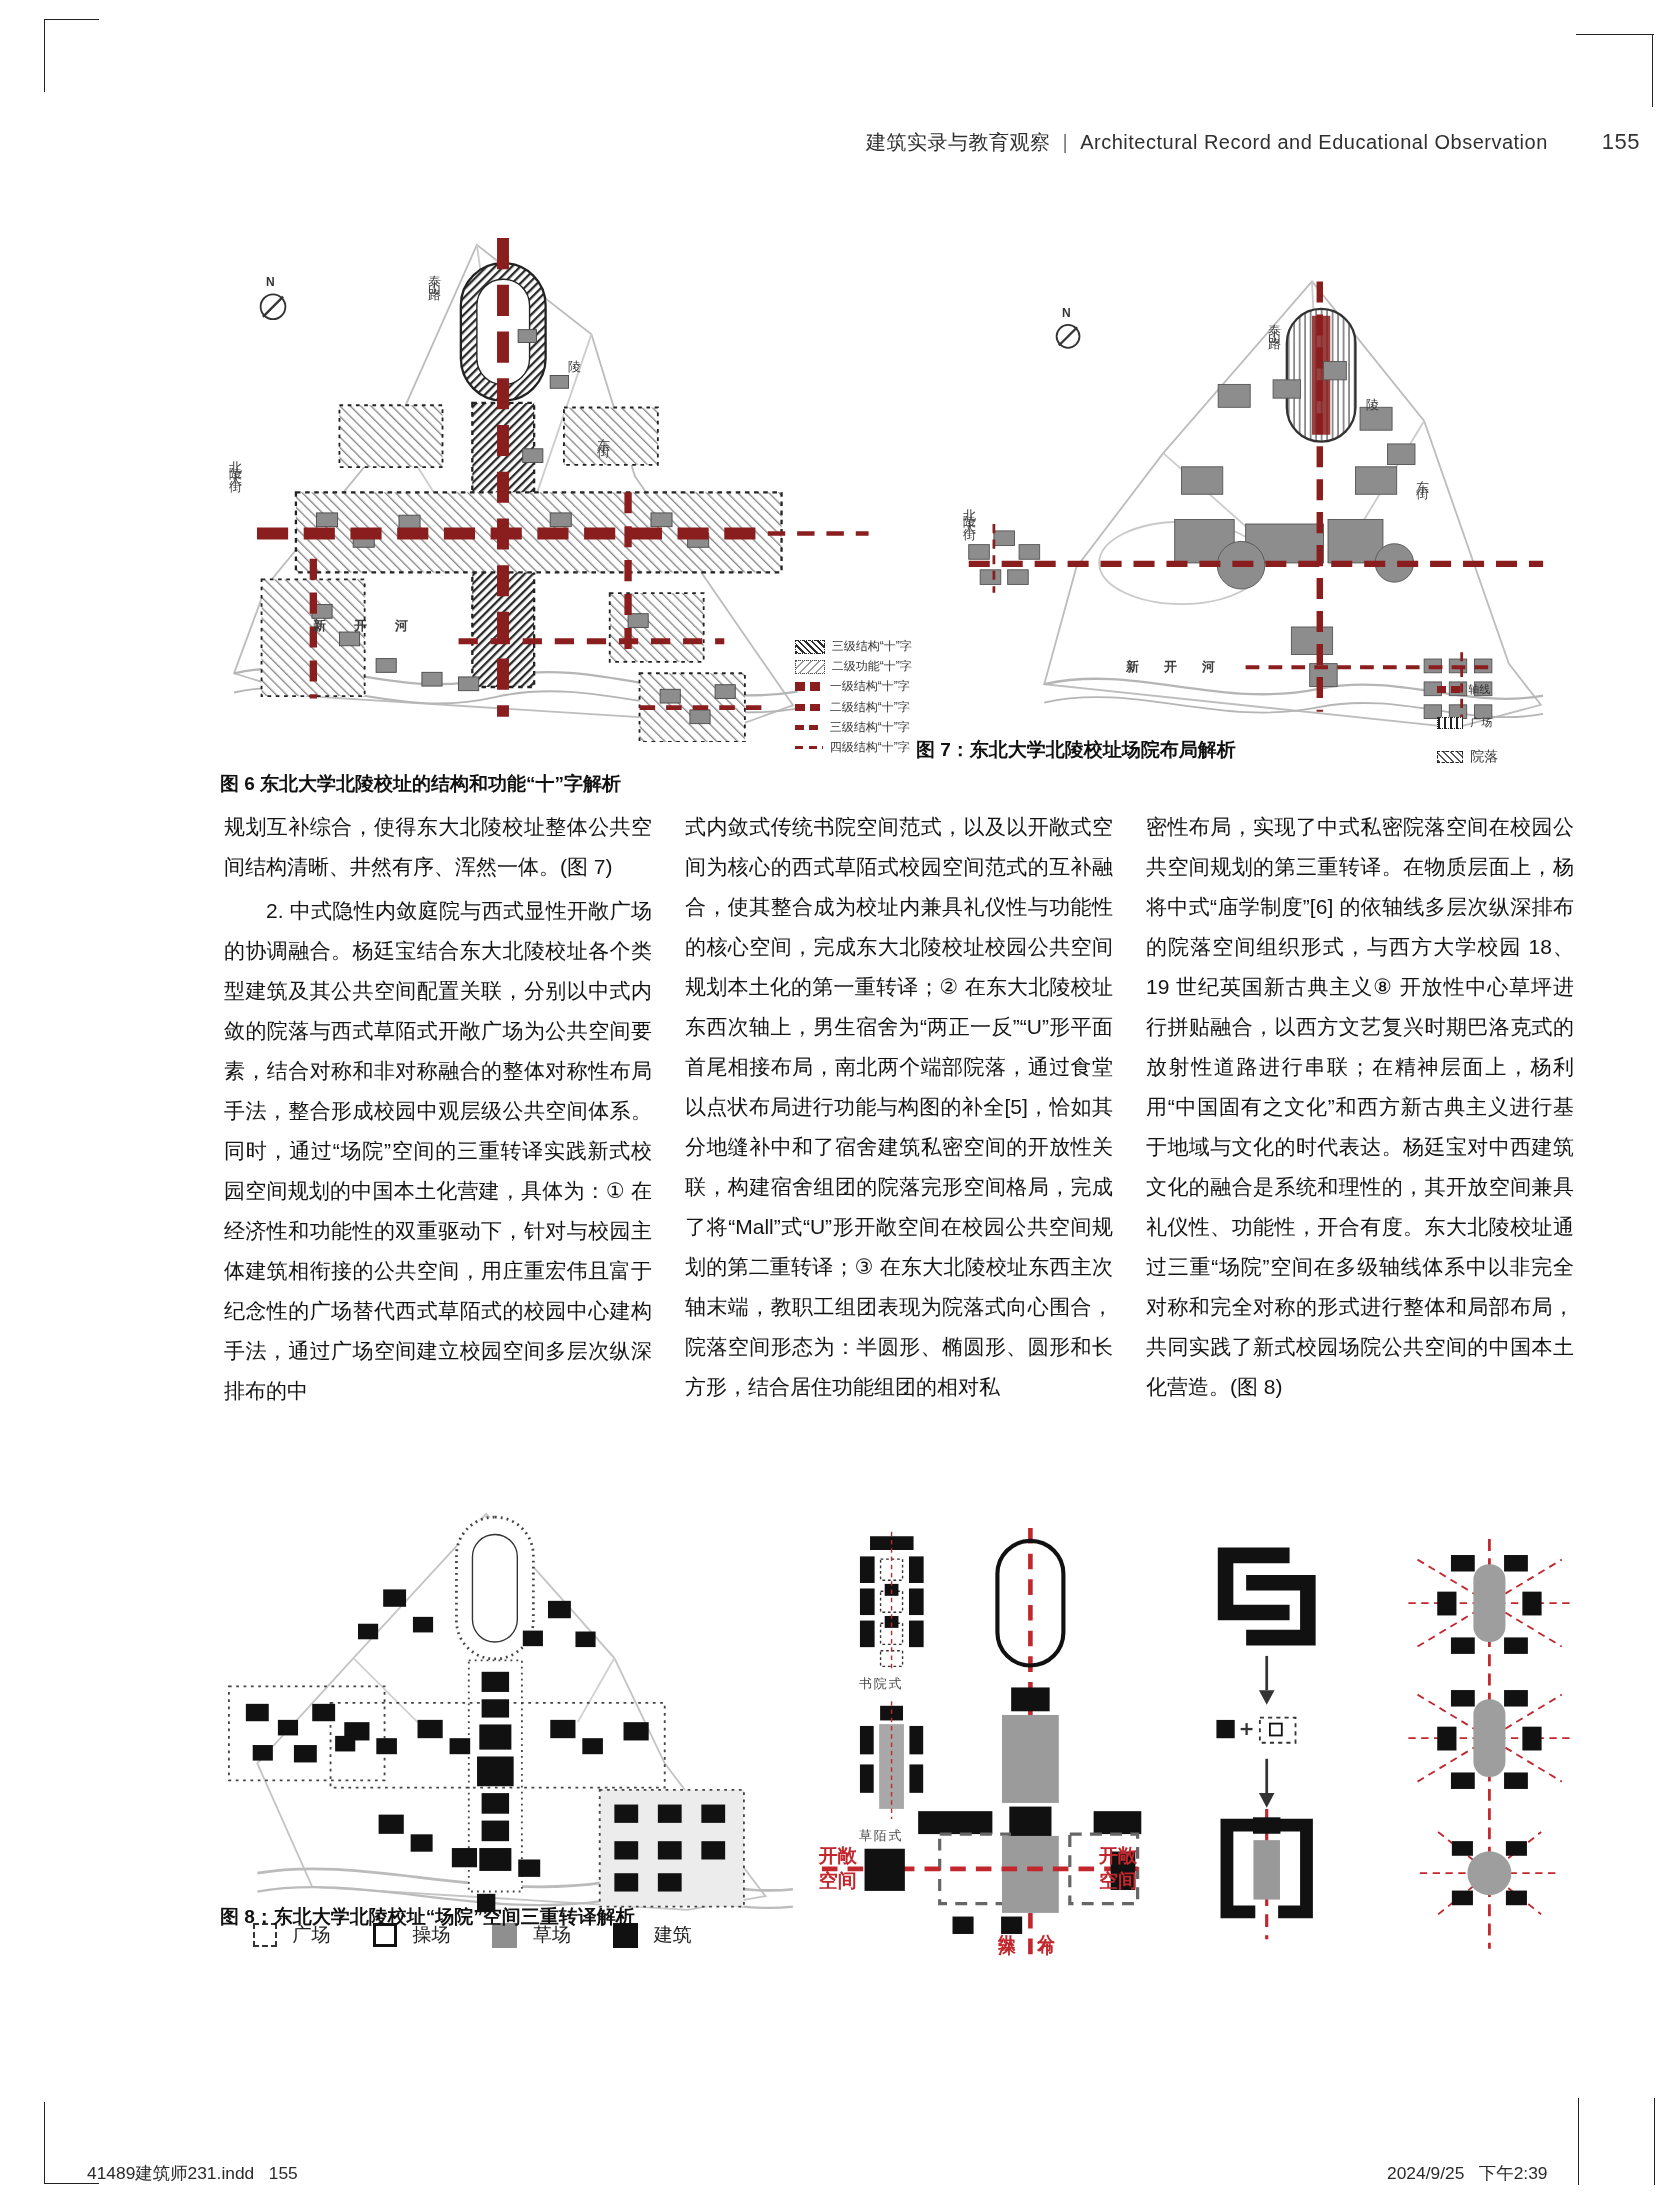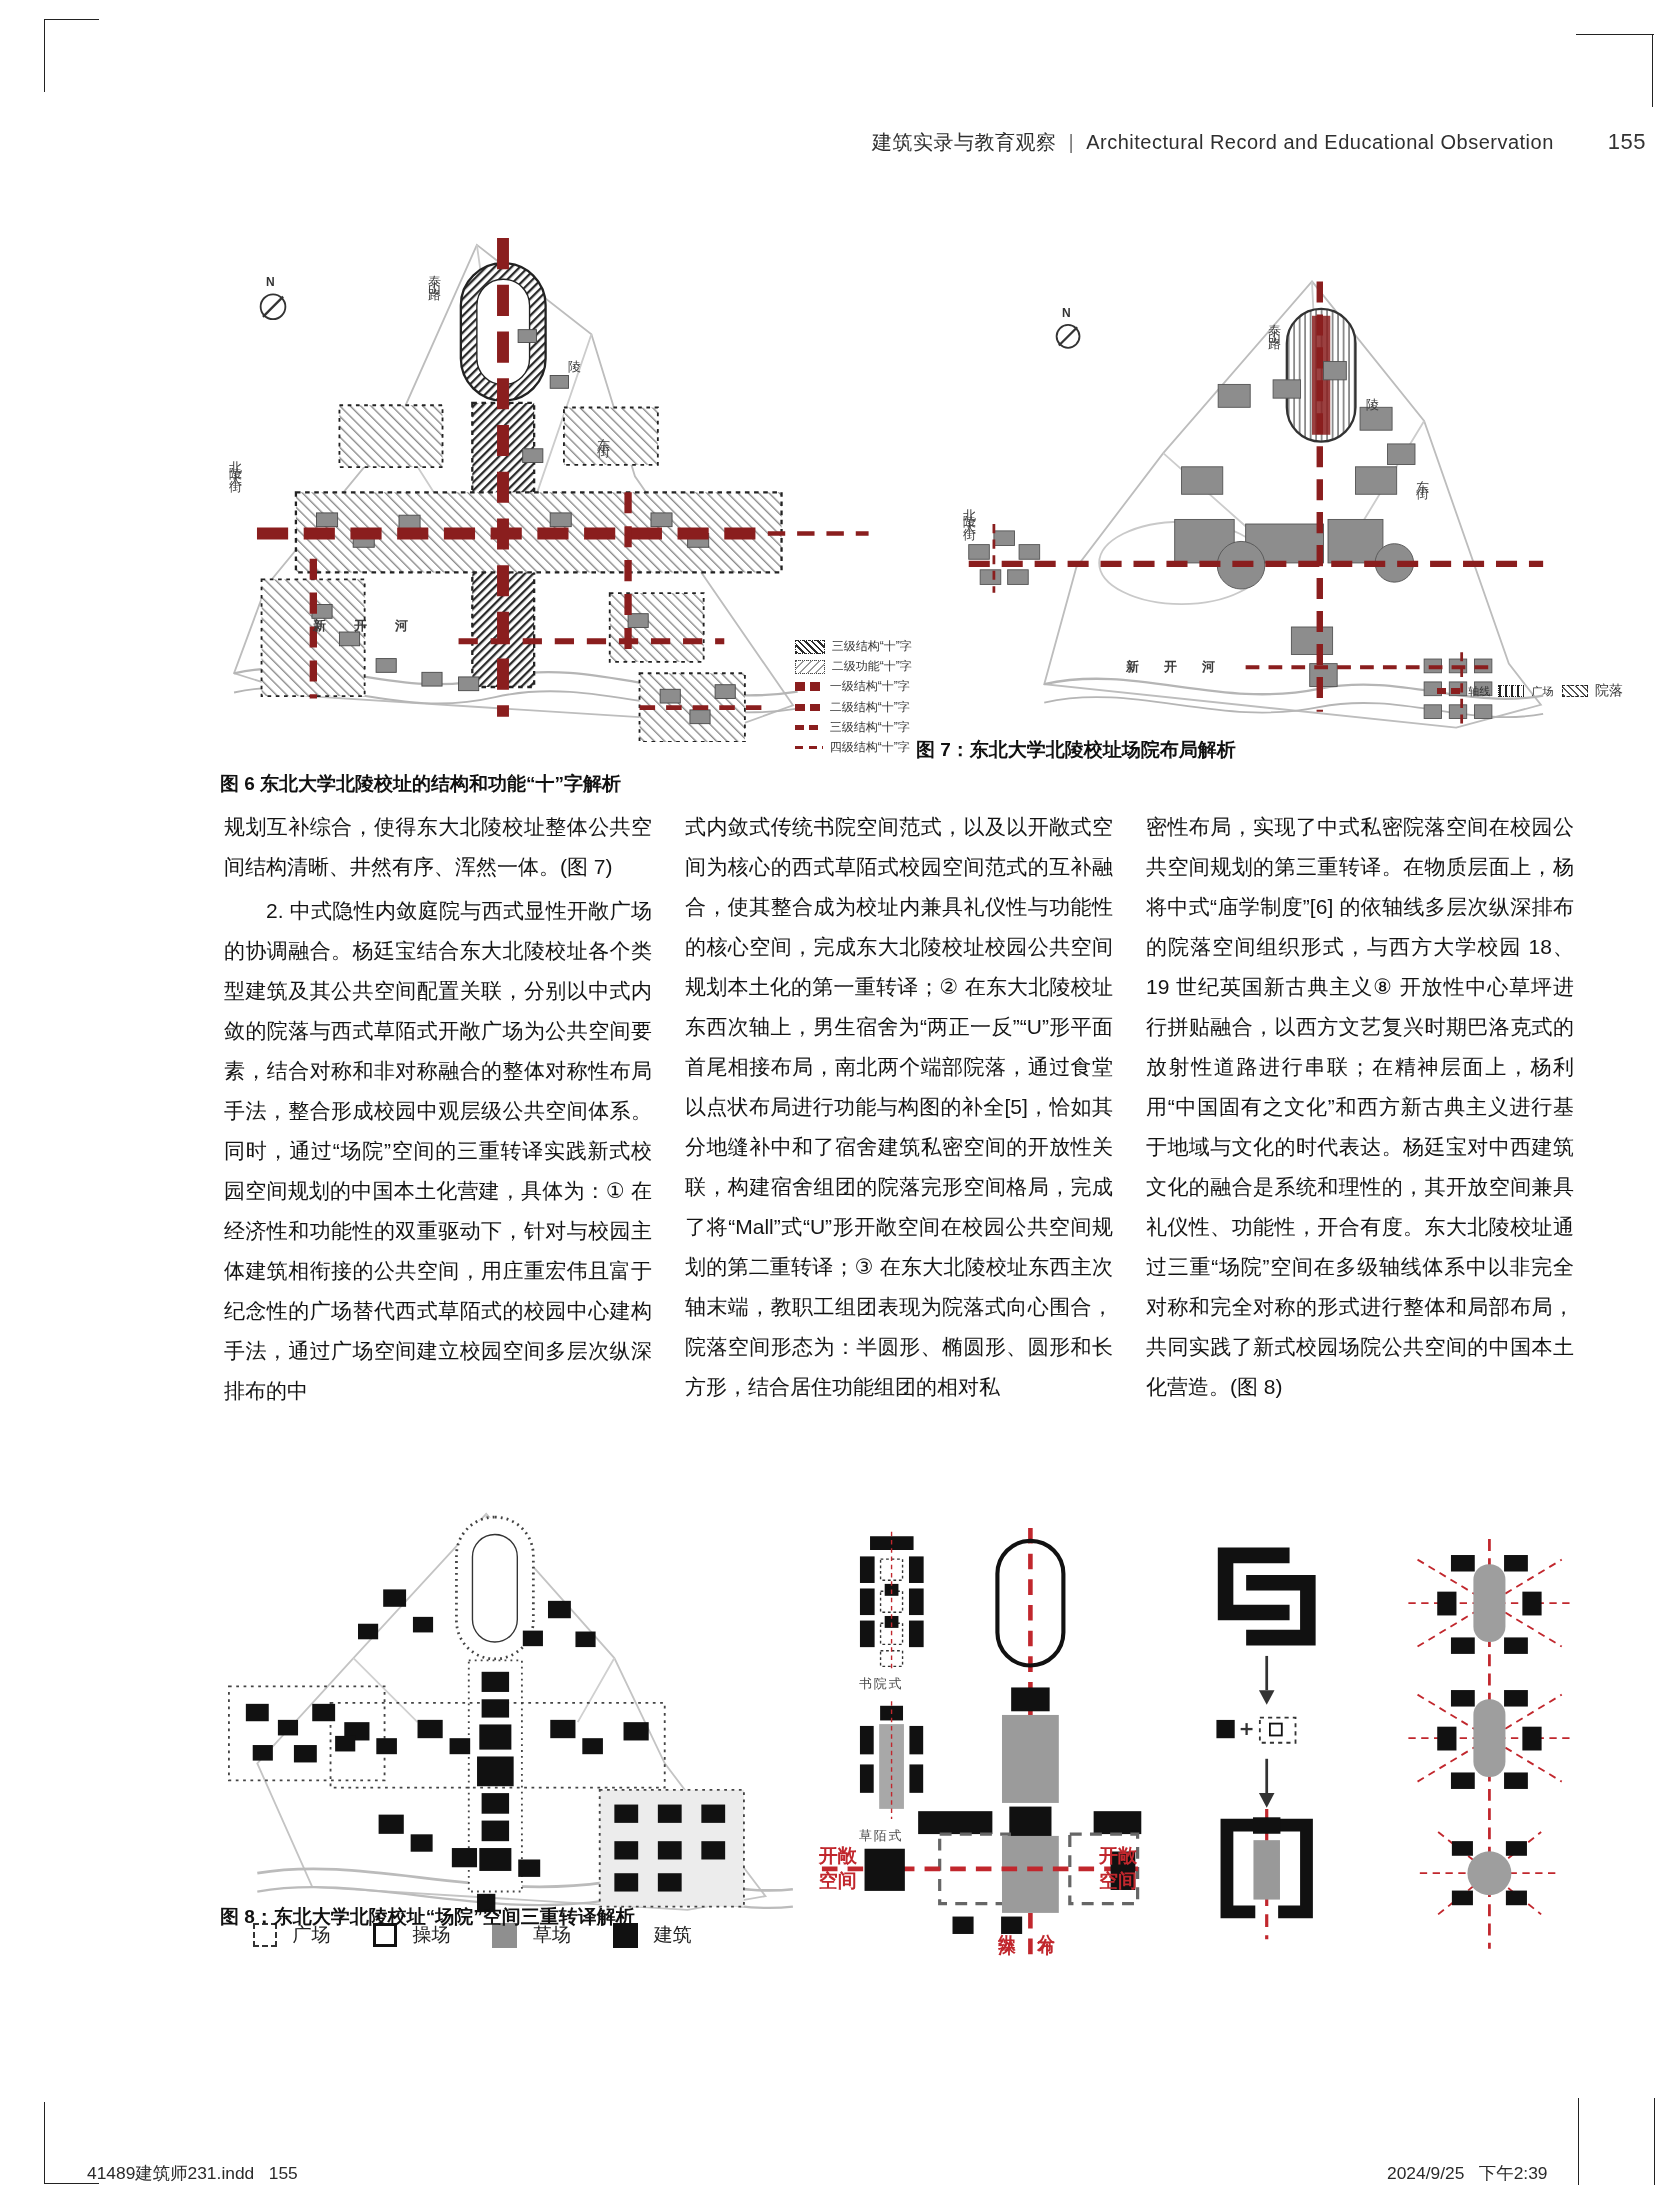--- a/index.html
+++ b/index.html
@@ -2,34 +2,34 @@
 <html style="font-size:7.3px"><head>
 <meta charset="utf-8">
 <style>
   html,body{margin:0;padding:0;background:#e9e9e9;}
   .page{position:relative;width:1673px;height:2194px;background:#ffffff;
         font-family:"Liberation Sans","DejaVu Sans",sans-serif;color:#1a1a1a;overflow:hidden;}
   
   .crop{position:absolute;background:#222;}
   
   .header{position:absolute;top:129px;left:866px;width:650px;display:flex;align-items:baseline;
-          font-size:20px;color:#2f2f2f;letter-spacing:0.5px;white-space:nowrap;margin-left:6px;}
+          font-size:20px;color:#2f2f2f;letter-spacing:0.5px;white-space:nowrap;}
   .header .divider{margin:0 12px;color:#777;}
   .header .pageno{margin-left:54px;font-size:22px;color:#333;}
   
   .fig{position:absolute;}
   .fig svg{position:absolute;left:0;top:0;}
   .vlabel{position:absolute;writing-mode:vertical-rl;font-size:13px;color:#3a3a3a;letter-spacing:6.4px;}
   .hlabel{position:absolute;font-size:13px;color:#3a3a3a;letter-spacing:28px;white-space:nowrap;font-weight:bold;}
   .charlabel{position:absolute;font-size:13px;color:#3a3a3a;}
   .northN{position:absolute;font-size:12px;color:#333;font-weight:bold;}
   .caption{position:absolute;font-size:19px;font-weight:bold;color:#111;white-space:nowrap;}
   
   .legend6{position:absolute;left:795px;top:638px;display:flex;flex-direction:column;gap:3.2px;}
-  .legend7{position:absolute;left:1437px;top:682px;display:flex;gap:8px;}
+  .legend7{position:absolute;left:1437px;top:682px;display:flex;flex-direction:column;gap:18px;}
   .lrow{display:flex;align-items:center;gap:7.3px;font-size:12px;color:#333;white-space:nowrap;}
   .sw{display:inline-block;width:27.5px;flex:0 0 27.5px;}
   .sw-h1{height:12px;border:1.4px dotted #222;background:repeating-linear-gradient(45deg,#2a2a2a 0 1.8px,#fff 1.8px 4.6px);}
   .sw-h2{height:12px;border:1.4px dotted #444;background:repeating-linear-gradient(-45deg,#9a9a9a 0 1.4px,#fff 1.4px 5.5px);}
   .sw-d1{height:9.2px;background:repeating-linear-gradient(90deg,#8a1e1e 0 10px,transparent 10px 14.7px);}
   .sw-d2{height:6.9px;background:repeating-linear-gradient(90deg,#8a1e1e 0 10px,transparent 10px 14.7px);}
   .sw-d3{height:5px;background:repeating-linear-gradient(90deg,#8a1e1e 0 9.2px,transparent 9.2px 14px);}
   .sw-d4{height:3.7px;background:repeating-linear-gradient(90deg,#8a1e1e 0 8.2px,transparent 8.2px 13.7px);}
   .sw-axis{height:6.4px;background:repeating-linear-gradient(90deg,#8a1e1e 0 9.2px,transparent 9.2px 13.7px);}
   .sw-plaza7{height:10px;border:1.4px dotted #222;background:repeating-linear-gradient(90deg,#222 0 2.3px,#fff 2.3px 6px);}

